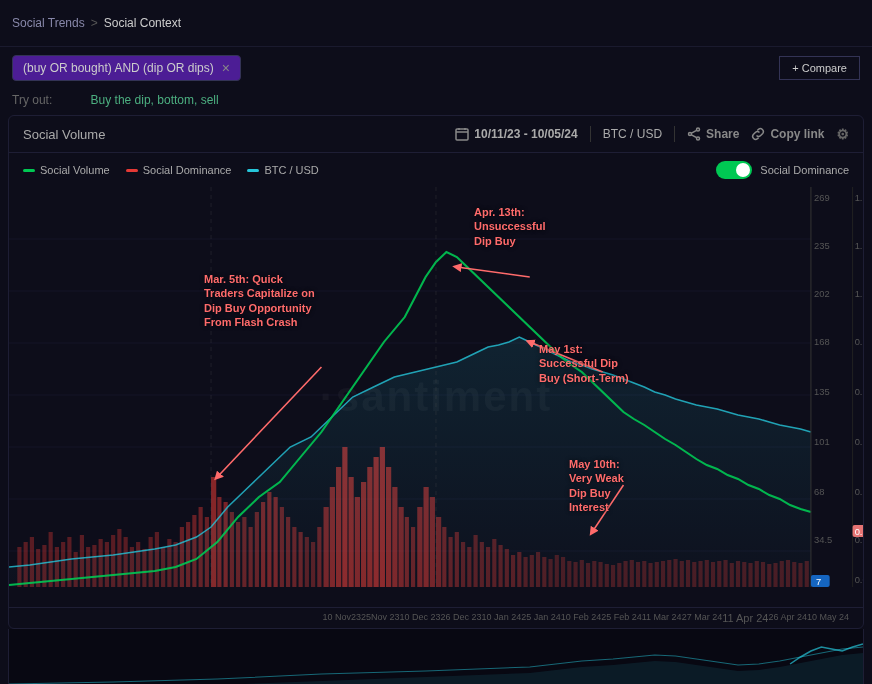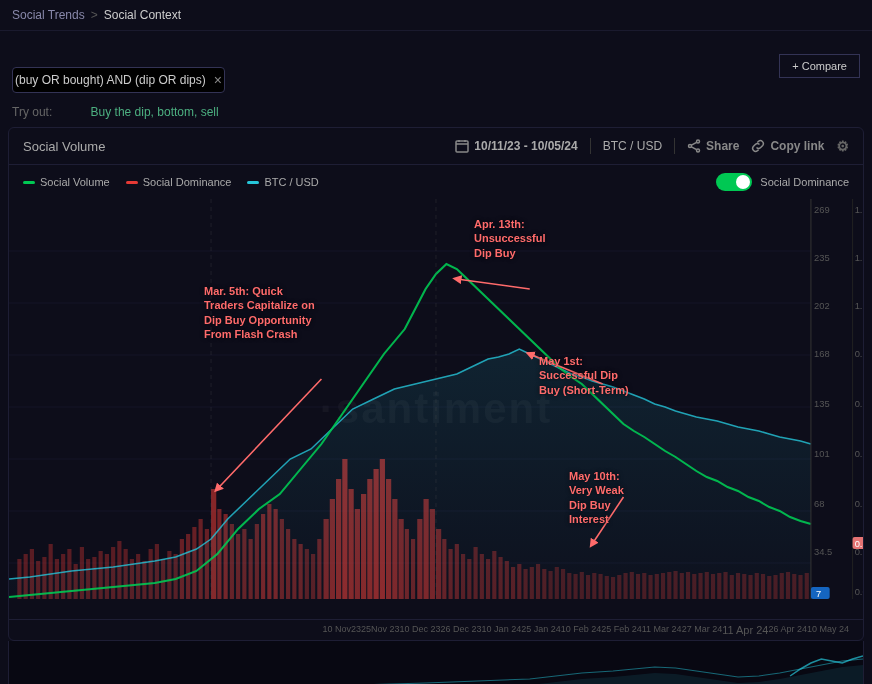--- a/index.html
+++ b/index.html
@@ -9,48 +9,47 @@
       font-family: -apple-system, BlinkMacSystemFont, 'Segoe UI', sans-serif;
       font-size: 12px;
       width: 872px;
       height: 684px;
       overflow: hidden;
     }
     
     .breadcrumb {
       display: flex;
       align-items: center;
-      padding: 8px 12px;
+      padding: 16px 12px;
       gap: 6px;
       background: #0d0d1a;
       border-bottom: 1px solid #1a1a2e;
     }
     .breadcrumb-item { color: #8888aa; font-size: 12px; }
     .breadcrumb-item.active { color: #ccc; }
     .breadcrumb-sep { color: #555; font-size: 12px; }
 
     
     .search-row {
       display: flex;
       align-items: center;
       padding: 8px 12px;
       gap: 8px;
       background: #0d0d1a;
     }
     .search-tag {
       display: flex;
       align-items: center;
-      background: #000000;
+      background: #4c1d95;
       border: 1px solid #333355;
       border-radius: 4px;
-      padding: 4px 2px;
+      padding: 4px 10px;
       color: #ccc;
       font-size: 12px;
       gap: 8px;
-      margin-top: 28px;
     }
     .search-tag .close { color: #888; cursor: pointer; font-size: 14px; }
     .compare-btn {
       margin-left: auto;
       background: transparent;
       border: 1px solid #333355;
       border-radius: 0;
       padding: 5px 12px;
       color: #ccc;
       font-size: 11px;

